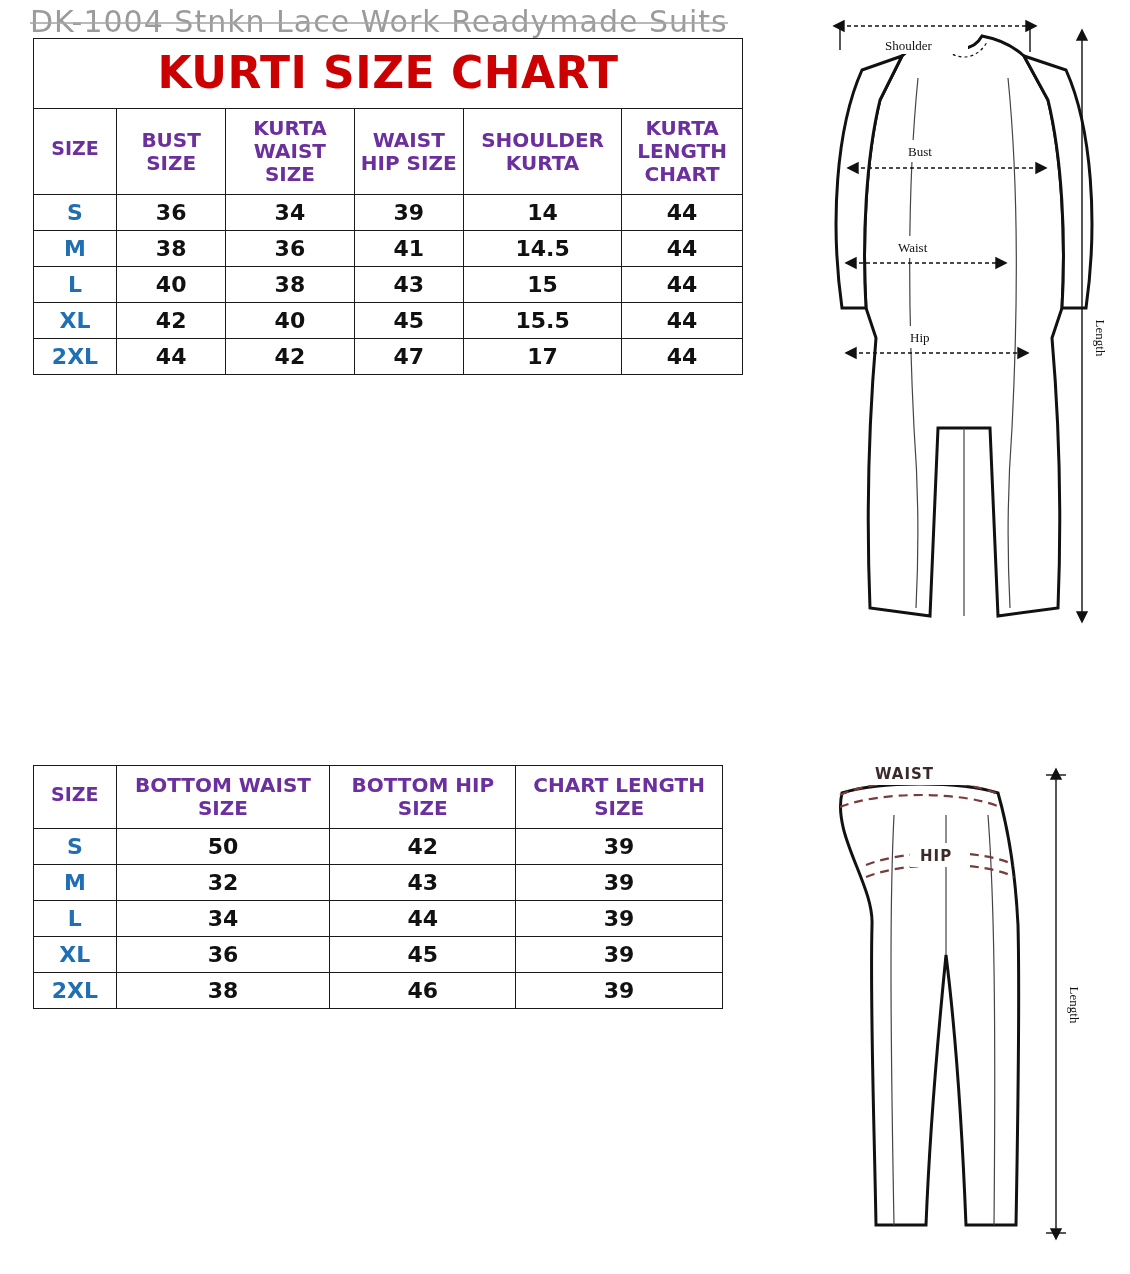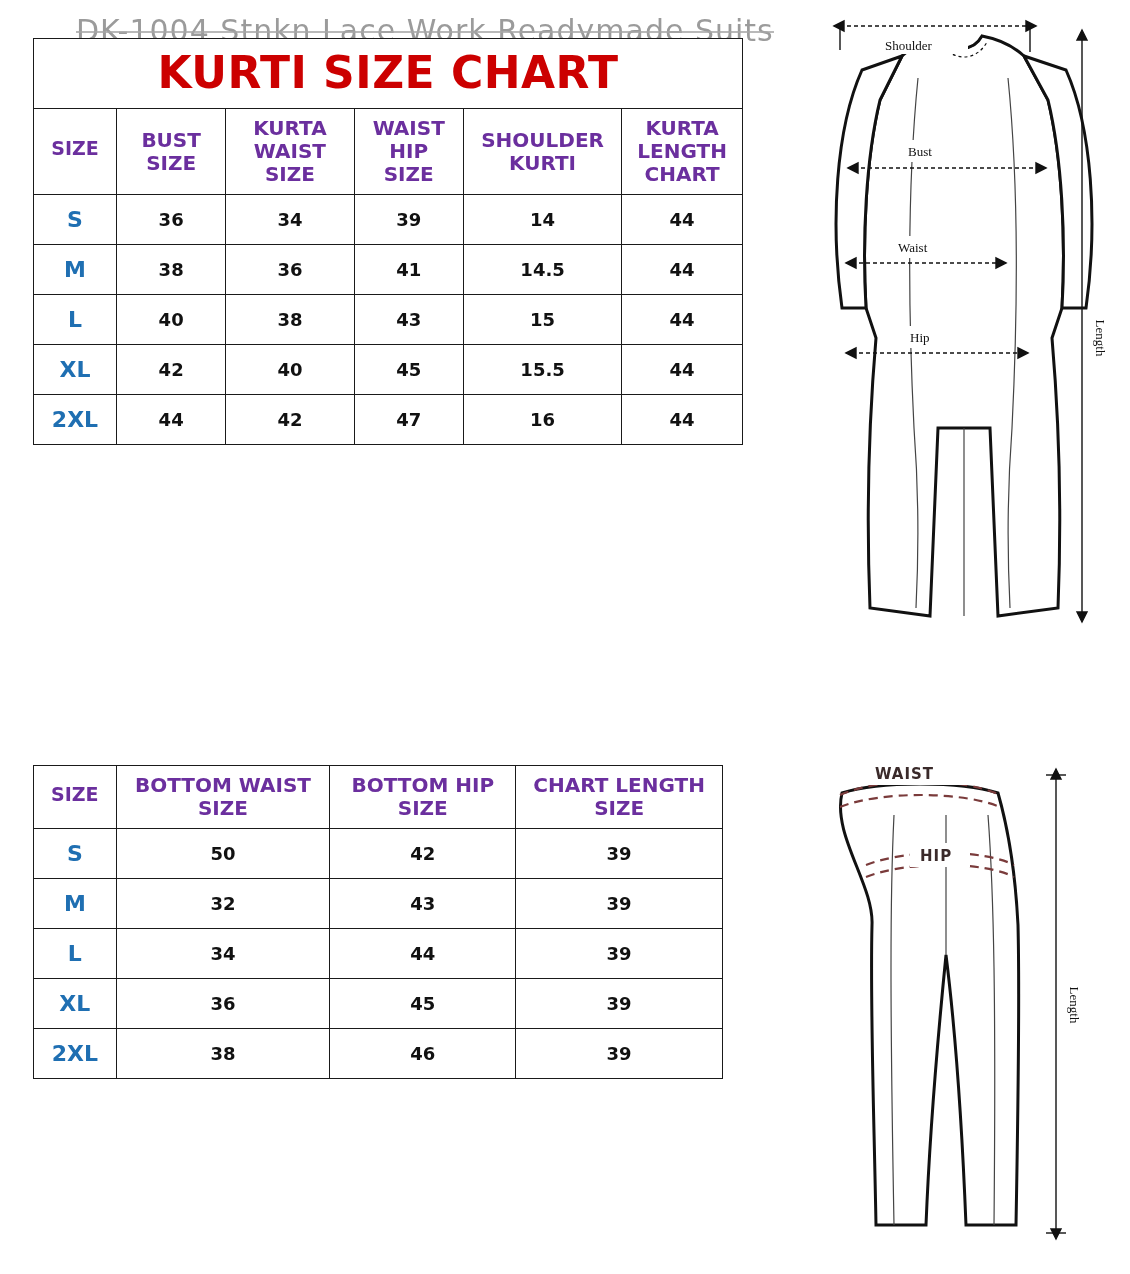--- a/index.html
+++ b/index.html
@@ -11,29 +11,28 @@
     width: 1130px;
     height: 1274px;
     position: relative;
     font-family: "Liberation Sans", sans-serif;
     overflow: hidden;
   }
 
   
   .watermark {
     position: absolute;
-    top: 13px;
+    top: 4px;
     left: 30px;
     font-size: 30px;
     letter-spacing: 1px;
     color: #7a7a7a;
     opacity: 0.75;
     white-space: nowrap;
     font-family: "DejaVu Sans", sans-serif;
-    margin-left: 46px;
   }
   .watermark .strike {
     position: absolute;
     left: 0;
     top: 50%;
     width: 100%;
     height: 2px;
     background: #8a8a8a;
     opacity: .8;
   }
@@ -66,43 +65,43 @@
   }
   #kurti-block .title-cell { font-size: 44px; }
   #bottom-block .title-cell { font-size: 44px; }
 
   th.hdr {
     color: #6b2f9e;
     font-weight: bold;
     font-size: 20px;
     line-height: 1.15;
     font-family: "DejaVu Sans", sans-serif;
-    padding: 8px 14px !important;
+    padding: 8px 2px !important;
   }
   th.hdr-size {
     color: #6b2f9e;
     font-weight: bold;
     font-size: 19px;
     font-family: "DejaVu Sans", sans-serif;
     vertical-align: bottom;
     padding-bottom: 10px !important;
   }
   td.size-cell {
     color: #1f6fb2;
     font-weight: bold;
     font-size: 22px;
     font-family: "DejaVu Sans", sans-serif;
     padding: 5px 2px !important;
   }
   td.val-cell {
     color: #111;
     font-weight: bold;
-    font-size: 18px;
-    font-family: "DejaVu Sans", sans-serif;
-    padding: 14px 2px !important;
+    font-size: 22px;
+    font-family: "DejaVu Sans", sans-serif;
+    padding: 5px 2px !important;
   }
 
   
   .figure {
     position: absolute;
   }
   #kurti-figure { left: 790px; top: 8px; width: 330px; height: 640px; }
   #bottom-figure { left: 770px; top: 755px; width: 350px; height: 500px; }
   .figure svg { display: block; }
 
@@ -139,21 +138,21 @@
     </colgroup>
     <tbody>
       <tr>
         <td class="title-cell" colspan="6">KURTI SIZE CHART</td>
       </tr>
       <tr>
         <th class="hdr-size">SIZE</th>
         <th class="hdr">BUST SIZE</th>
         <th class="hdr">KURTA WAIST SIZE</th>
         <th class="hdr">WAIST HIP SIZE</th>
-        <th class="hdr">SHOULDER KURTI</th>
+        <th class="hdr">SHOULDER KURTA</th>
         <th class="hdr">KURTA LENGTH CHART</th>
       </tr>
       <tr>
         <td class="size-cell">S</td>
         <td class="val-cell">36</td>
         <td class="val-cell">34</td>
         <td class="val-cell">39</td>
         <td class="val-cell">14</td>
         <td class="val-cell">44</td>
       </tr>
@@ -179,21 +178,21 @@
         <td class="val-cell">40</td>
         <td class="val-cell">45</td>
         <td class="val-cell">15.5</td>
         <td class="val-cell">44</td>
       </tr>
       <tr>
         <td class="size-cell">2XL</td>
         <td class="val-cell">44</td>
         <td class="val-cell">42</td>
         <td class="val-cell">47</td>
-        <td class="val-cell">16</td>
+        <td class="val-cell">17</td>
         <td class="val-cell">44</td>
       </tr>
     </tbody>
   </table>
 </div>
 
 <div class="figure" id="kurti-figure">
   <svg width="330" height="640" viewBox="0 0 330 640" xmlns="http://www.w3.org/2000/svg">
 
     <g fill="#ffffff" stroke="#111111" stroke-width="3">

